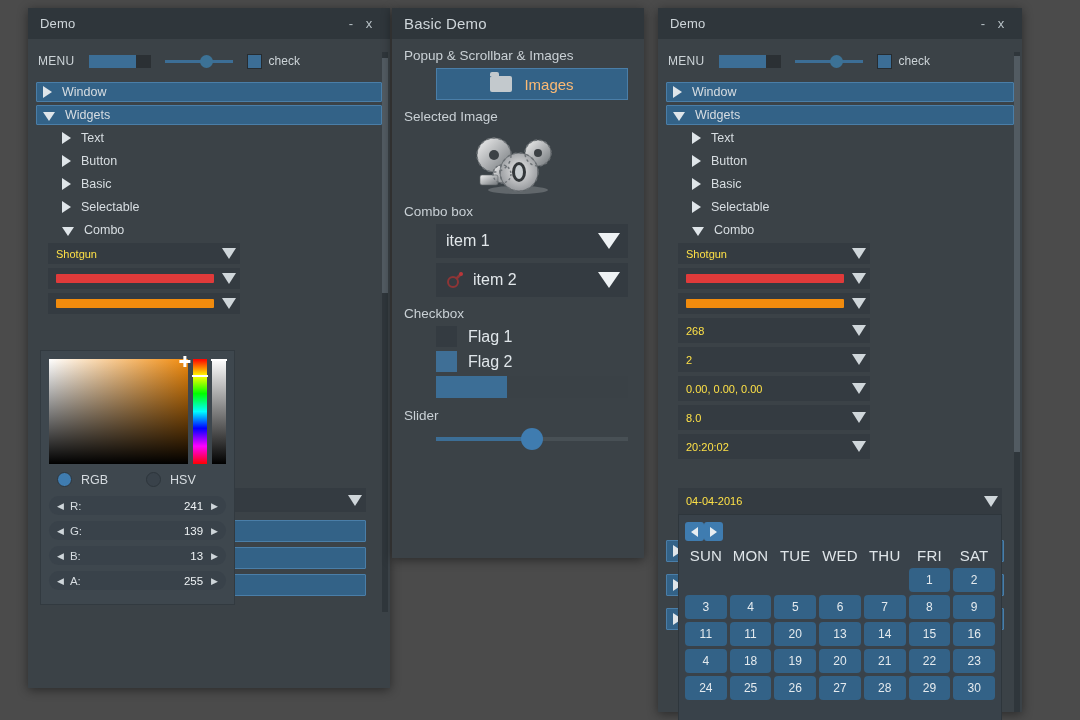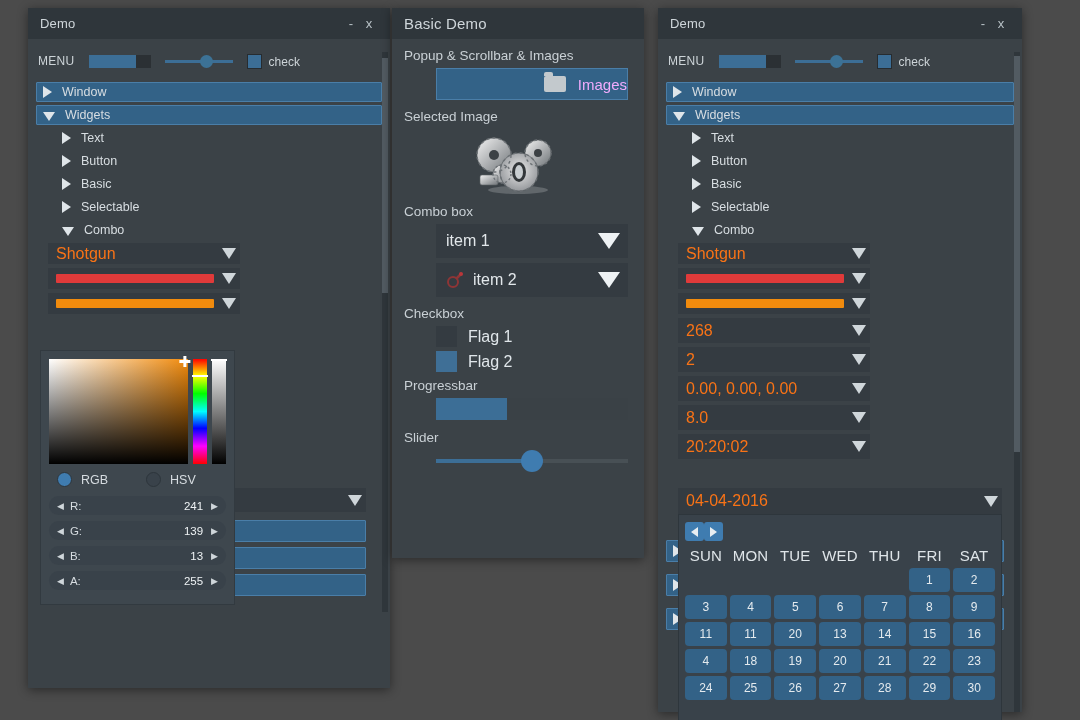--- a/index.html
+++ b/index.html
@@ -20,39 +20,39 @@
   .body{position:relative;}
 
   
   .menubar{display:flex;align-items:center;height:26px;padding:0 10px;gap:14px;background:#3b4247;}
   .menulabel{color:#cdd4d8;font-size:12px;letter-spacing:.3px;}
   .mini-prog{width:62px;height:13px;background:#2b3034;position:relative;}
   .mini-prog i{display:block;height:100%;background:#3c6e96;width:76%;}
   .mini-slider{width:68px;height:13px;position:relative;display:flex;align-items:center;}
   .mini-slider .trk{position:absolute;left:0;right:0;height:3px;background:#3c6e96;}
   .mini-slider .knb{position:absolute;width:13px;height:13px;border-radius:50%;background:#3c7296;left:52%;}
-  .chk-row{display:flex;align-items:flex-end;gap:7px;}
+  .chk-row{display:flex;align-items:center;gap:7px;}
   .chkbox{width:13px;height:13px;background:#2b3034;border:1px solid #272c30;}
   .chkbox.on{background:#3c6e96;}
   .chk-lbl{color:#cdd4d8;font-size:12px;}
 
   
   .tree{padding:2px 8px 0 8px;}
   .trow{height:20px;display:flex;align-items:center;margin-bottom:3px;padding-left:6px;}
   .trow.sel{background:#336287;border:1px solid #4a7ea8;border-radius:1px;height:20px;box-sizing:border-box;}
   .trow.child{padding-left:26px;}
   .tri{width:0;height:0;margin-right:10px;}
   .tri.right{border-left:9px solid #dfe5e9;border-top:6px solid transparent;border-bottom:6px solid transparent;}
   .tri.down{border-top:9px solid #dfe5e9;border-left:6px solid transparent;border-right:6px solid transparent;margin-top:3px;}
   .tlbl{color:#d8dee2;font-size:12.5px;}
 
   
   .combo{height:21px;background:#343b41;display:flex;align-items:center;
          padding:0 4px 0 8px;margin:0 8px 4px 8px;box-sizing:border-box;}
-  .combo .val{flex:1;color:#f97316;font-size:16px;}
+  .combo .val{flex:1;color:#fde047;font-size:11px;}
   .combo .bar{height:9px;border-radius:1px;flex:1;margin-right:4px;}
   .cdown{width:0;height:0;border-top:11px solid #cfd6da;border-left:7px solid transparent;border-right:7px solid transparent;margin-left:4px;}
 
   
   .picker{position:absolute;background:#3e474e;border:1px solid #323a40;padding:8px;box-sizing:border-box;}
   .sv{position:relative;}
   .sv .grad{width:100%;height:100%;
      background:
        linear-gradient(to top, #000, rgba(0,0,0,0)),
        linear-gradient(to right, #fff, #f18b0d);}
@@ -67,21 +67,21 @@
   .rlbl{color:#d6dce0;font-size:12.5px;}
   .spin{height:19px;background:#39424a;border-radius:10px;display:flex;align-items:center;
         padding:0 8px;margin-top:6px;box-sizing:border-box;}
   .spin .ar{color:#cfd6da;font-size:9px;}
   .spin .nm{color:#d6dce0;font-size:11.5px;margin-left:6px;}
   .spin .nv{flex:1;text-align:right;color:#eef2f4;font-size:11.5px;margin-right:8px;}
 
   
   .sect-lbl{color:#c9d0d5;font-size:13.5px;margin:9px 0 5px 12px;}
   .big-btn{height:30px;margin:0 16px 0 44px;background:#336287;border:1px solid #4a7ea8;
-           display:flex;align-items:center;justify-content:flex-end;gap:12px;color:#f0abfc;font-size:15px;}
+           display:flex;align-items:center;justify-content:center;gap:12px;color:#fdba74;font-size:15px;}
   .folder{width:22px;height:16px;background:#c3c9cd;border-radius:2px;position:relative;}
   .folder:before{content:"";position:absolute;top:-4px;left:0;width:9px;height:4px;background:#c3c9cd;border-radius:2px 2px 0 0;}
   .gears{width:92px;height:66px;margin:4px auto 0 auto;}
   .mcombo{height:34px;margin:0 16px 0 44px;background:#343b41;display:flex;align-items:center;
           padding:0 8px 0 10px;color:#e2e7ea;font-size:16px;box-sizing:border-box;}
   .mcombo .mv{flex:1;display:flex;align-items:center;gap:9px;}
   .mdown{width:0;height:0;border-top:16px solid #eef2f4;border-left:11px solid transparent;border-right:11px solid transparent;}
   .flagrow{display:flex;align-items:center;gap:11px;margin:4px 0 4px 44px;}
   .fbox{width:21px;height:21px;background:#343b41;}
   .fbox.on{background:#3f6f96;}
@@ -337,21 +337,20 @@
 
       <div class="flagrow">
         <span class="fbox"></span>
         <span class="flbl">Flag 1</span>
       </div>
       <div class="flagrow">
         <span class="fbox on"></span>
         <span class="flbl">Flag 2</span>
       </div>
 
-      <div class="sect-lbl" style="margin-top:6px;">Progressbar</div>
       <div class="mprog">
           <i style="width:37%"></i>
         </div>
 
       <div class="sect-lbl" style="margin-top:10px;">Slider</div>
       <div class="mslider">
         <span class="trk"></span>
           <span class="fill" style="width:50%"></span>
         <span class="knb" style="left:calc(50% - 11px)"></span>
       </div>

